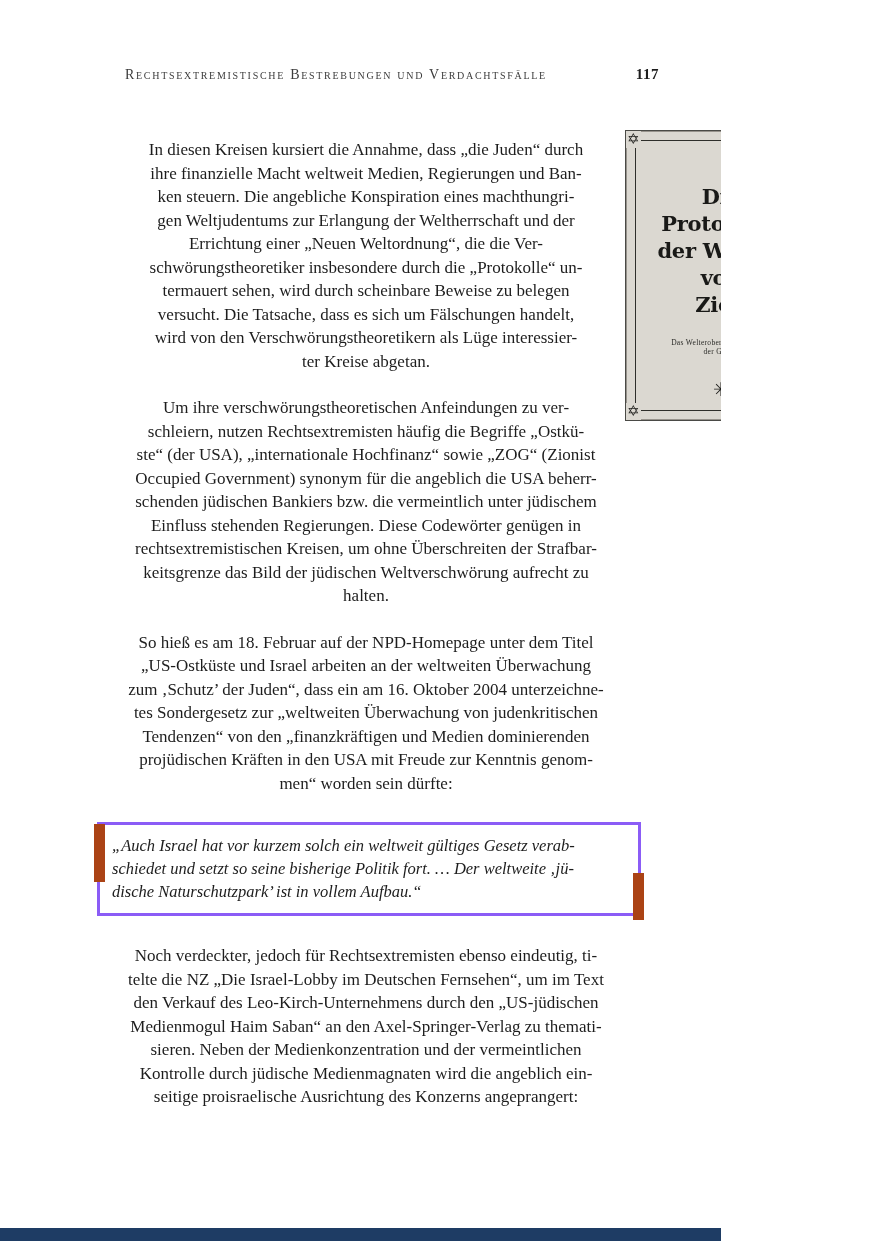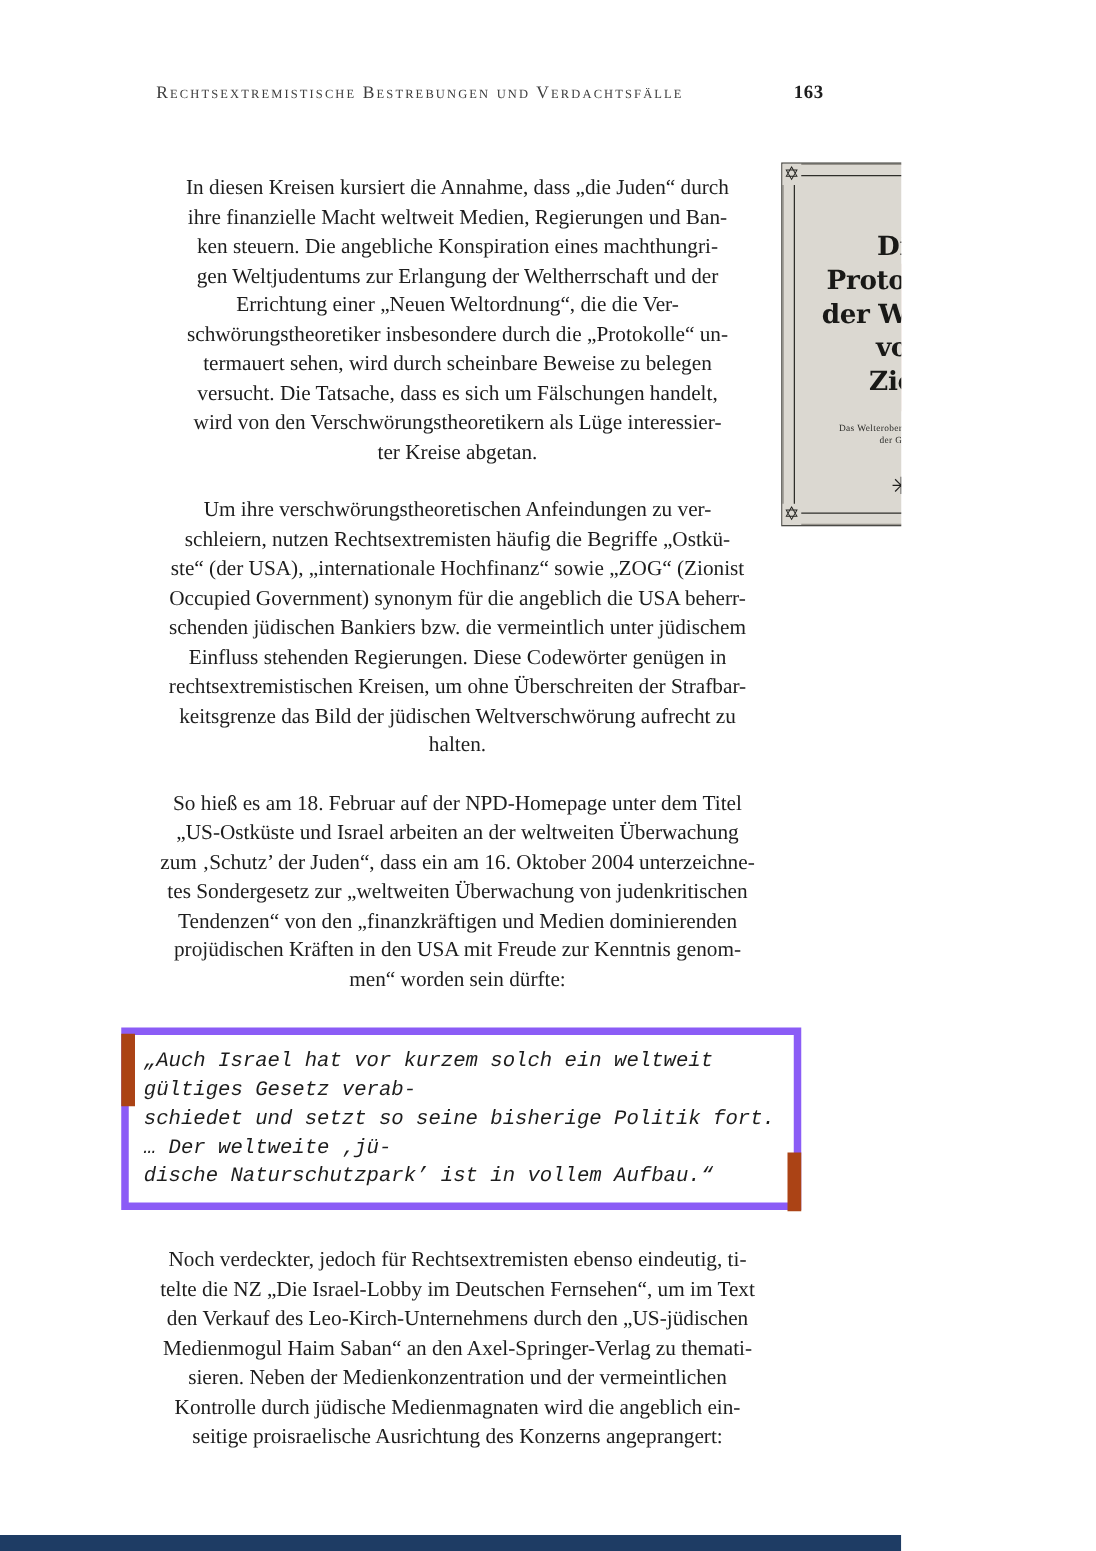--- a/index.html
+++ b/index.html
@@ -29,23 +29,22 @@
   .body-col {
     position:absolute; left:90px; top:124px; width:552px;
     font-size:17px; line-height:23.5px;
   }
   .para { white-space:pre-line; margin:14px 0 23px 0; text-align:center; }
 
   
   .quote-block {
     position:relative;
     margin:27px 1px 28px 7px;
-    border:6px solid #8b5cf6;
+    border:3px solid #8b5cf6;
     padding:9px 14px 10px 12px;
-    font-family:Liberation Mono, monospace;
   }
   .quote-text {
     white-space:pre-line;
     font-style:italic;
     font-size:16.5px; line-height:23px;
   }
   .quote-bar-left {
     position:absolute; left:-6px; top:-1px;
     width:11px; height:58px; background:#ab4315;
   }
@@ -122,21 +121,21 @@
     height:13px; background:#1e3c64;
   }
 </style>
 </head>
 <body>
 
 <div class="page">
 
   <div class="header">
     <span class="header-title">Rechtsextremistische Bestrebungen und Verdachtsfälle</span>
-    <span class="page-number">163</span>
+    <span class="page-number">117</span>
   </div>
 
   <div class="edge-tab"></div>
 
   <div class="cover">
     <div class="cover-frame">
       <span class="star-david tl">✡</span>
       <span class="star-david tr">✡</span>
       <span class="star-david bl">✡</span>
       <span class="star-david br">✡</span>

